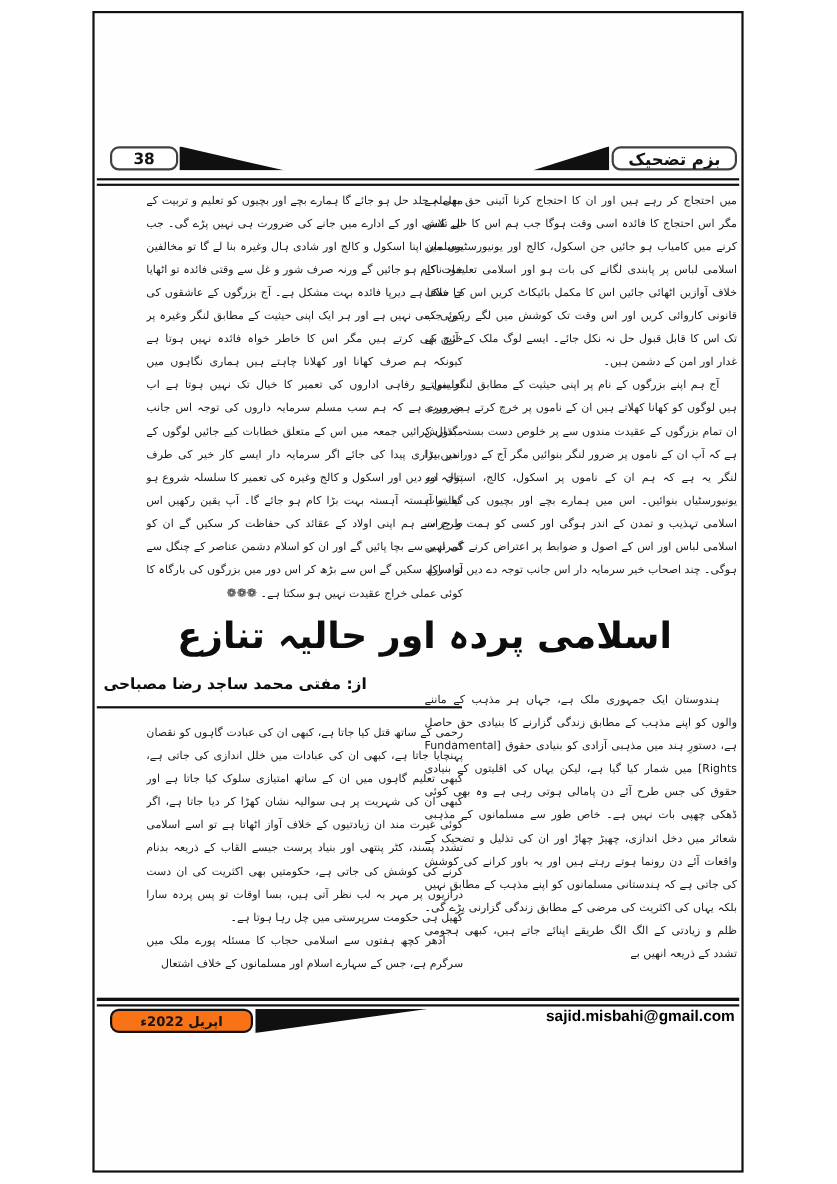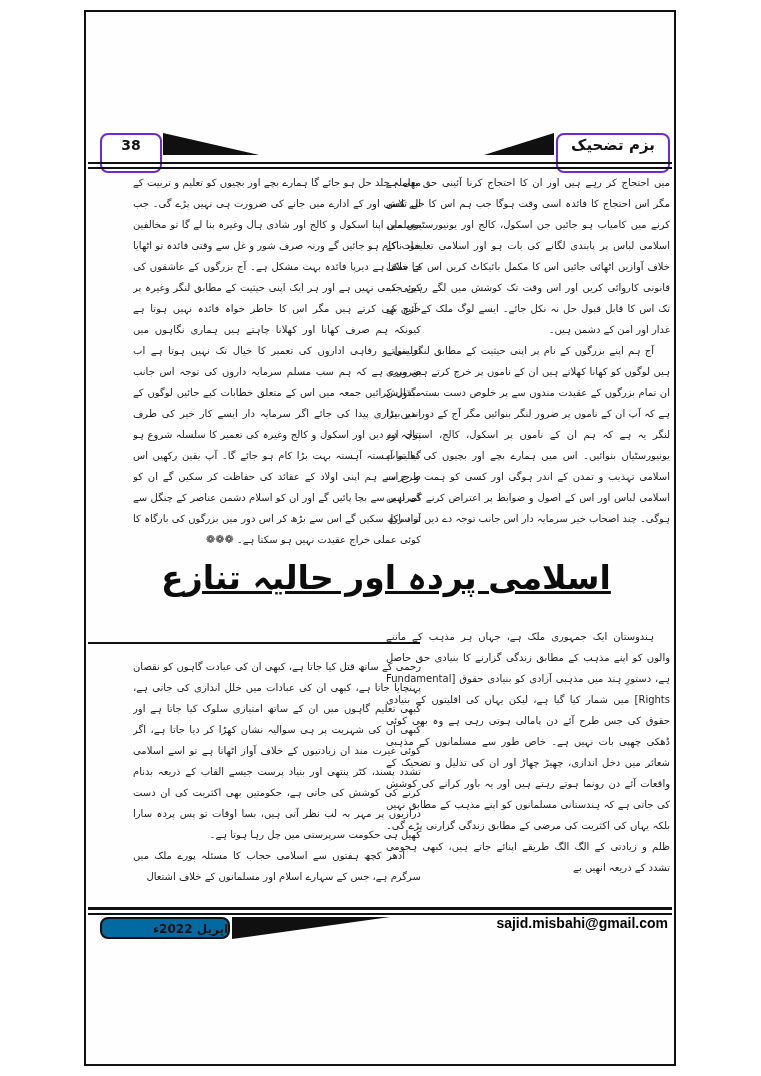--- a/index.html
+++ b/index.html
@@ -7,22 +7,22 @@
     width:761px;height:1076px;position:relative;overflow:hidden;
     background:#ffffff;
     font-family:"DejaVu Sans",sans-serif;color:#141414;
   }
   .frame{
     position:absolute;left:84px;top:10px;width:588px;height:1052px;
     border:2px solid #101010;background:#fefefe;
   }
   
   .badge{
-    position:absolute;height:40px;line-height:21px;text-align:center;
-    border:2px solid #6d28d9;border-radius:8px;background:#fff;
+    position:absolute;height:22px;line-height:21px;text-align:center;
+    border:2px solid #404040;border-radius:8px;background:#fff;
     font-weight:bold;font-size:14px;box-sizing:border-box;
   }
   .wedge{position:absolute;height:22px;background:#101010;}
   .wedge-right-point{clip-path:polygon(0 0,100% 100%,0 100%);}         
   .wedge-left-point{clip-path:polygon(100% 0,100% 100%,0 100%);}       
   .wedge-right-point-top{clip-path:polygon(0 0,100% 0,0 100%);}        
   .double-rule{
     position:absolute;left:2px;right:2px;height:3px;
     border-top:2px solid #101010;border-bottom:2px solid #101010;
   }
@@ -32,33 +32,32 @@
     position:absolute;direction:rtl;text-align:justify;
     font-size:10px;line-height:21px;color:#1a1a1a;overflow:hidden;margin-left:43px;
   }
   .col p{margin:0;}
   .col p.indent{text-indent:16px;}
   .ornament{letter-spacing:3px;font-size:11px;}
   .title{
     position:absolute;left:12px;right:0;direction:rtl;text-align:center;
     font-size:33px;font-weight:bold;color:#0d0d0d;
     font-family:"DejaVu Sans",sans-serif;
-    text-decoration:underline;
   }
   .byline{
     position:absolute;direction:rtl;font-weight:bold;font-size:14px;color:#0d0d0d;
   }
   .byline-rule{position:absolute;height:2px;background:#101010;}
   .email{
     position:absolute;font-weight:bold;font-size:14px;color:#000;
     font-family:Liberation Sans, sans-serif;direction:ltr;
   }
   .date-badge{
-    position:absolute;height:22px;line-height:20px;
-    border:2px solid #101010;border-radius:8px;background:#0369a1;
+    position:absolute;height:22px;line-height:20px;text-align:center;
+    border:2px solid #101010;border-radius:8px;background:#f97316;
     font-size:12px;font-weight:bold;direction:rtl;box-sizing:border-box;
   }
 </style>
 </head>
 <body>
 
 <div class="frame">
 
   <div class="badge" style="left:14px;top:121px;width:62px;">38</div>
   <div class="wedge wedge-right-point" style="left:77px;top:121px;width:96px;"></div>
@@ -71,20 +70,21 @@
   <div class="col" style="right:4px;top:160px;width:284px;height:378px;">
     <p>میں احتجاج کر رہے ہیں اور ان کا احتجاج کرنا آئینی حق بھی ہے مگر اس احتجاج کا فائدہ اسی وقت ہوگا جب ہم اس کا حل تلاش کرنے میں کامیاب ہو جائیں جن اسکول، کالج اور یونیورسٹیوں میں اسلامی لباس پر پابندی لگانے کی بات ہو اور اسلامی تعلیمات کے خلاف آوازیں اٹھائی جائیں اس کا مکمل بائیکاٹ کریں اس کے خلاف قانونی کاروائی کریں اور اس وقت تک کوشش میں لگے رہیں جب تک اس کا قابل قبول حل نہ نکل جائے۔ ایسے لوگ ملک کے آئین کے غدار اور امن کے دشمن ہیں۔</p>
     <p class="indent">آج ہم اپنے بزرگوں کے نام پر اپنی حیثیت کے مطابق لنگر بنواتے ہیں لوگوں کو کھانا کھلاتے ہیں ان کے ناموں پر خرچ کرتے ہیں میری ان تمام بزرگوں کے عقیدت مندوں سے پر خلوص دست بستہ گذارش ہے کہ آپ ان کے ناموں پر ضرور لنگر بنوائیں مگر آج کے دور میں بڑا لنگر یہ ہے کہ ہم ان کے ناموں پر اسکول، کالج، اسپتال اور یونیورسٹیاں بنوائیں۔ اس میں ہمارے بچے اور بچیوں کی تعلیمات اسلامی تہذیب و تمدن کے اندر ہوگی اور کسی کو ہمت و جرات اسلامی لباس اور اس کے اصول و ضوابط پر اعتراض کرنے کی نہیں ہوگی۔ چند اصحاب خیر سرمایہ دار اس جانب توجہ دے دیں تو سارا</p>
   </div>
 
   <div class="col" style="left:4px;top:160px;width:288px;height:378px;">
     <p><span>معاملہ جلد حل ہو جائے گا ہمارے بچے اور بچیوں کو تعلیم و تربیت کے لیے کسی اور کے ادارے میں جانے کی ضرورت ہی نہیں پڑے گی۔ جب مسلمان اپنا اسکول و کالج اور شادی ہال وغیرہ بنا لے گا تو مخالفین خود ناکام ہو جائیں گے ورنہ صرف شور و غل سے وقتی فائدہ تو اٹھایا جا سکتا ہے دیرپا فائدہ بہت مشکل ہے۔ آج بزرگوں کے عاشقوں کی کوئی کمی نہیں ہے اور ہر ایک اپنی حیثیت کے مطابق لنگر وغیرہ پر خرچ بھی کرتے ہیں مگر اس کا خاطر خواہ فائدہ نہیں ہوتا ہے کیونکہ ہم صرف کھانا اور کھلانا چاہتے ہیں ہماری نگاہوں میں تعلیمی و رفاہی اداروں کی تعمیر کا خیال تک نہیں ہوتا ہے اب ضرورت ہے کہ ہم سب مسلم سرمایہ داروں کی توجہ اس جانب مبذول کرائیں جمعہ میں اس کے متعلق خطابات کیے جائیں لوگوں کے اندر بیداری پیدا کی جائے اگر سرمایہ دار ایسے کار خیر کی طرف توجہ دے دیں اور اسکول و کالج وغیرہ کی تعمیر کا سلسلہ شروع ہو گیا تو آہستہ آہستہ بہت بڑا کام ہو جائے گا۔ آپ یقین رکھیں اس طرح سے ہم اپنی اولاد کے عقائد کی حفاظت کر سکیں گے ان کو گمراہی سے بچا پائیں گے اور ان کو اسلام دشمن عناصر کے چنگل سے آزاد رکھ سکیں گے اس سے بڑھ کر اس دور میں بزرگوں کی بارگاہ کا کوئی عملی خراج عقیدت نہیں ہو سکتا ہے۔ </span><span class="ornament">❁❁❁</span></p>
   </div>
 
   <div class="title" style="top:546px;">اسلامی پردہ اور حالیہ تنازع</div>
+  <div class="byline" style="left:8px;top:602px;">از: مفتی محمد ساجد رضا مصباحی</div>
   <div class="byline-rule" style="left:2px;top:630px;width:332px;"></div>
 
   <div class="col" style="right:4px;top:614px;width:284px;height:250px;">
     <p class="indent">ہندوستان ایک جمہوری ملک ہے، جہاں ہر مذہب کے ماننے والوں کو اپنے مذہب کے مطابق زندگی گزارنے کا بنیادی حق حاصل ہے، دستورِ ہند میں مذہبی آزادی کو بنیادی حقوق [Fundamental Rights] میں شمار کیا گیا ہے، لیکن یہاں کی اقلیتوں کے بنیادی حقوق کی جس طرح آئے دن پامالی ہوتی رہی ہے وہ بھی کوئی ڈھکی چھپی بات نہیں ہے۔ خاص طور سے مسلمانوں کے مذہبی شعائر میں دخل اندازی، چھیڑ چھاڑ اور ان کی تذلیل و تضحیک کے واقعات آئے دن رونما ہوتے رہتے ہیں اور یہ باور کرانے کی کوشش کی جاتی ہے کہ ہندستانی مسلمانوں کو اپنے مذہب کے مطابق نہیں بلکہ یہاں کی اکثریت کی مرضی کے مطابق زندگی گزارنی پڑے گی۔ ظلم و زیادتی کے الگ الگ طریقے اپنائے جاتے ہیں، کبھی ہجومی تشدد کے ذریعہ انھیں بے</p>
   </div>
 
   <div class="col" style="left:4px;top:644px;width:288px;height:250px;">
     <p>رحمی کے ساتھ قتل کیا جاتا ہے، کبھی ان کی عبادت گاہوں کو نقصان پہنچایا جاتا ہے، کبھی ان کی عبادات میں خلل اندازی کی جاتی ہے، کبھی تعلیم گاہوں میں ان کے ساتھ امتیازی سلوک کیا جاتا ہے اور کبھی ان کی شہریت پر ہی سوالیہ نشان کھڑا کر دیا جاتا ہے، اگر کوئی غیرت مند ان زیادتیوں کے خلاف آواز اٹھاتا ہے تو اسے اسلامی تشدد پسند، کٹر پنتھی اور بنیاد پرست جیسے القاب کے ذریعہ بدنام کرنے کی کوشش کی جاتی ہے، حکومتیں بھی اکثریت کی ان دست درازیوں پر مہر بہ لب نظر آتی ہیں، بسا اوقات تو پس پردہ سارا کھیل ہی حکومت سرپرستی میں چل رہا ہوتا ہے۔</p>
     <p class="indent">ادھر کچھ ہفتوں سے اسلامی حجاب کا مسئلہ پورے ملک میں سرگرم ہے، جس کے سہارے اسلام اور مسلمانوں کے خلاف اشتعال</p>
   </div>

